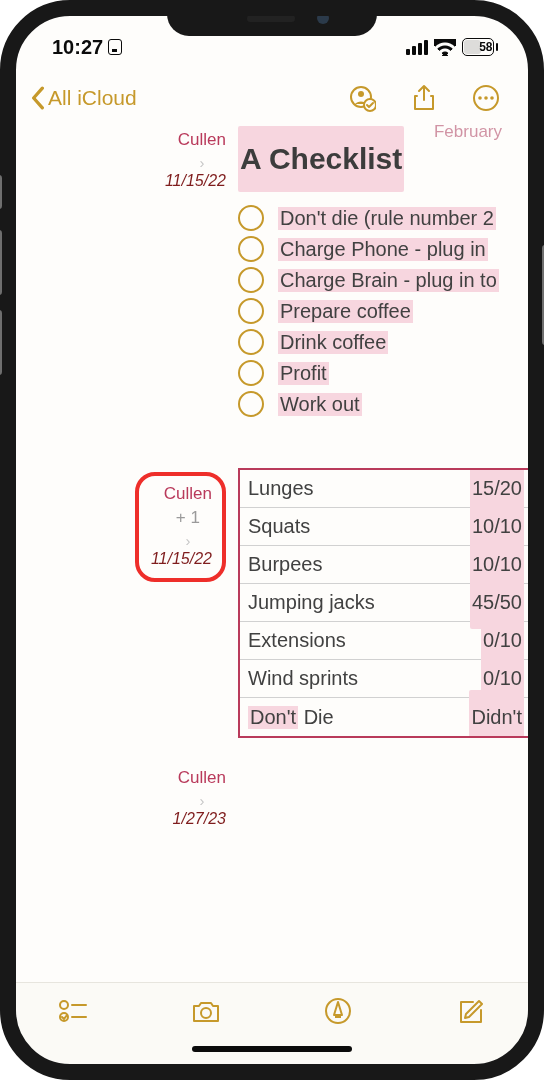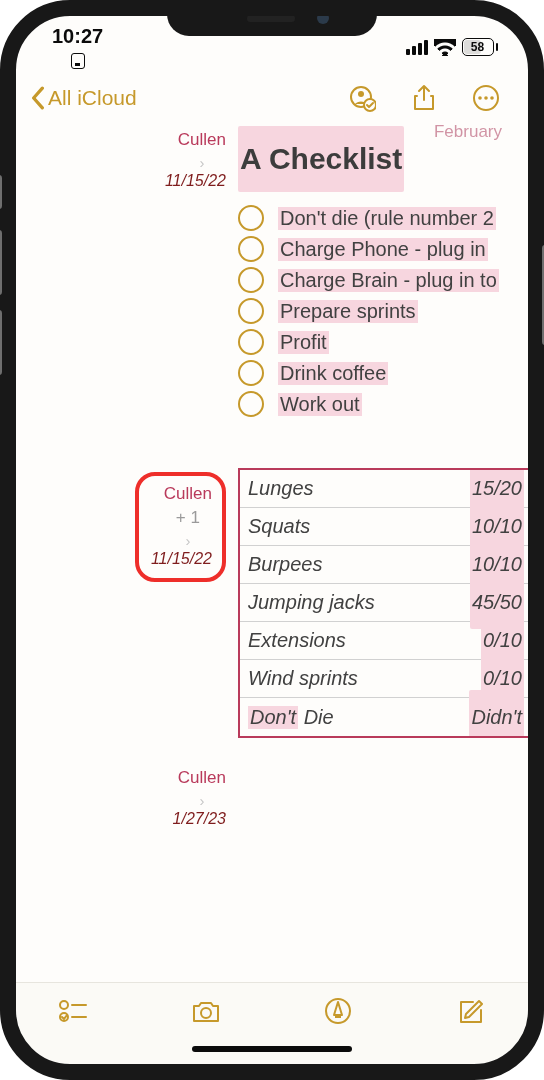--- a/index.html
+++ b/index.html
@@ -65,42 +65,42 @@
     .status-bar {
       display: flex;
       justify-content: space-between;
       align-items: center;
       height: 54px;
       padding: 8px 30px 0 36px;
       font-size: 20px;
       font-weight: 600;
       color: #0b0b0b;
     }
-    .status-left { display:flex; align-items:center; gap:5px;flex-direction:column;}
+    .status-left { display:flex; align-items:center; gap:5px;}
     .status-right { display:flex; align-items:center; gap:6px;}
     .signal { display:flex; gap:2px; align-items:flex-end;}
     .signal span { width:4px; background:#0b0b0b; border-radius:1px; display:inline-block;}
     .signal span:nth-child(1){height:6px}
     .signal span:nth-child(2){height:9px}
     .signal span:nth-child(3){height:12px}
     .signal span:nth-child(4){height:15px}
     .wifi {
       width:20px;height:16px;
       background:
         radial-gradient(circle at 50% 100%, #0b0b0b 2.5px, transparent 3px),
         conic-gradient(from -45deg at 50% 100%, transparent 0deg, #0b0b0b 0deg 90deg, transparent 90deg);
       -webkit-mask:
         radial-gradient(circle at 50% 100%, #000 0 4px, transparent 5px 7px, #000 8px 10px, transparent 11px 13px, #000 14px);
     }
     .battery-badge {
       display:inline-flex;align-items:center;gap:2px;
     }
     .battery-badge .pill {
       width:32px;height:18px;border:1.8px solid #0b0b0b;border-radius:5px;
-      position:relative;display:flex;align-items:center;justify-content:center;
+      position:relative;display:flex;align-items:center;justify-content:flex-end;
       font-size:12px;font-weight:700;
     }
     .battery-badge .pill::before {
       content:""; position:absolute; left:1px; top:1px; bottom:1px;
       width:58%; background:#0b0b0b22;border-radius:3px;
     }
     .battery-badge .cap {
       width:2.5px;height:8px;background:#0b0b0b;border-radius:1px;
     }
     .orient-icon {
@@ -163,21 +163,20 @@
       padding:8px 10px 10px 12px;
       margin-left:-8px;
     }
     .activity-meta.highlighted { padding-top:0; text-align:right;}
     .activity-row.row2 { margin-top:42px;}
 
     .exercise-table {
       border:2px solid #b93a5b;
       margin-right:-4px;
       overflow:hidden;
-      font-style:italic;
     }
     .exercise-table .trow {
       display:flex; align-items:center;
       border-bottom:1px solid #d1d1d1;
       font-size:20px; color:#414141;
       height:38px;
       padding:0 6px 0 8px;
     }
     .exercise-table .trow:last-child { border-bottom:none;}
     .exercise-table .tname { flex:1; white-space:nowrap; overflow:hidden;}
@@ -309,29 +308,29 @@
         <div class="check-line">
             <span class="check-circle"></span>
             <span class="check-text"><span class="highlight">Charge Phone - plug in </span></span>
           </div>
         <div class="check-line">
             <span class="check-circle"></span>
             <span class="check-text"><span class="highlight">Charge Brain - plug in to</span></span>
           </div>
         <div class="check-line">
             <span class="check-circle"></span>
-            <span class="check-text"><span class="highlight">Prepare sprints</span></span>
+            <span class="check-text"><span class="highlight">Prepare coffee</span></span>
+          </div>
+        <div class="check-line">
+            <span class="check-circle"></span>
+            <span class="check-text"><span class="highlight">Drink coffee</span></span>
           </div>
         <div class="check-line">
             <span class="check-circle"></span>
             <span class="check-text"><span class="highlight">Profit</span></span>
-          </div>
-        <div class="check-line">
-            <span class="check-circle"></span>
-            <span class="check-text"><span class="highlight">Drink coffee</span></span>
           </div>
         <div class="check-line">
             <span class="check-circle"></span>
             <span class="check-text"><span class="highlight">Work out</span></span>
           </div>
       </div>
     </div>
 
     <div class="activity-row row2">
       <div class="activity-meta highlighted" style="padding-top:4px;">

